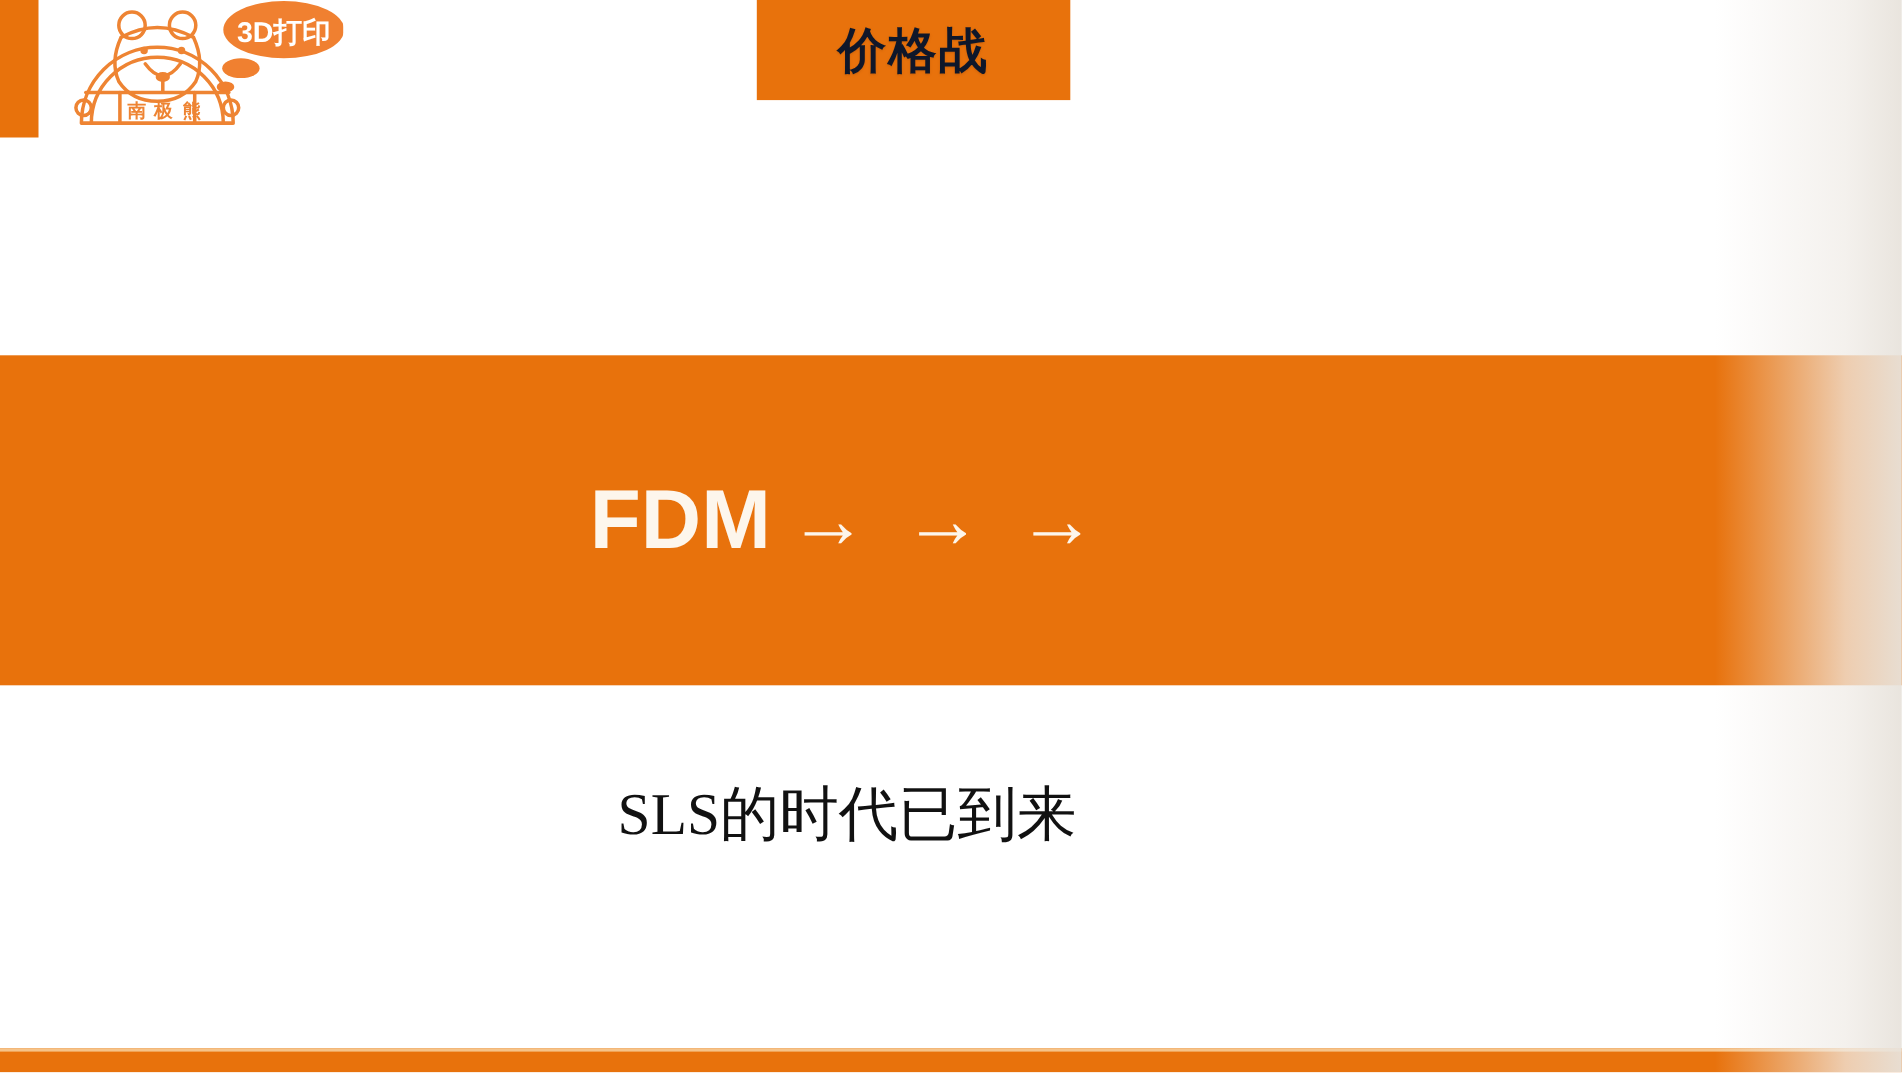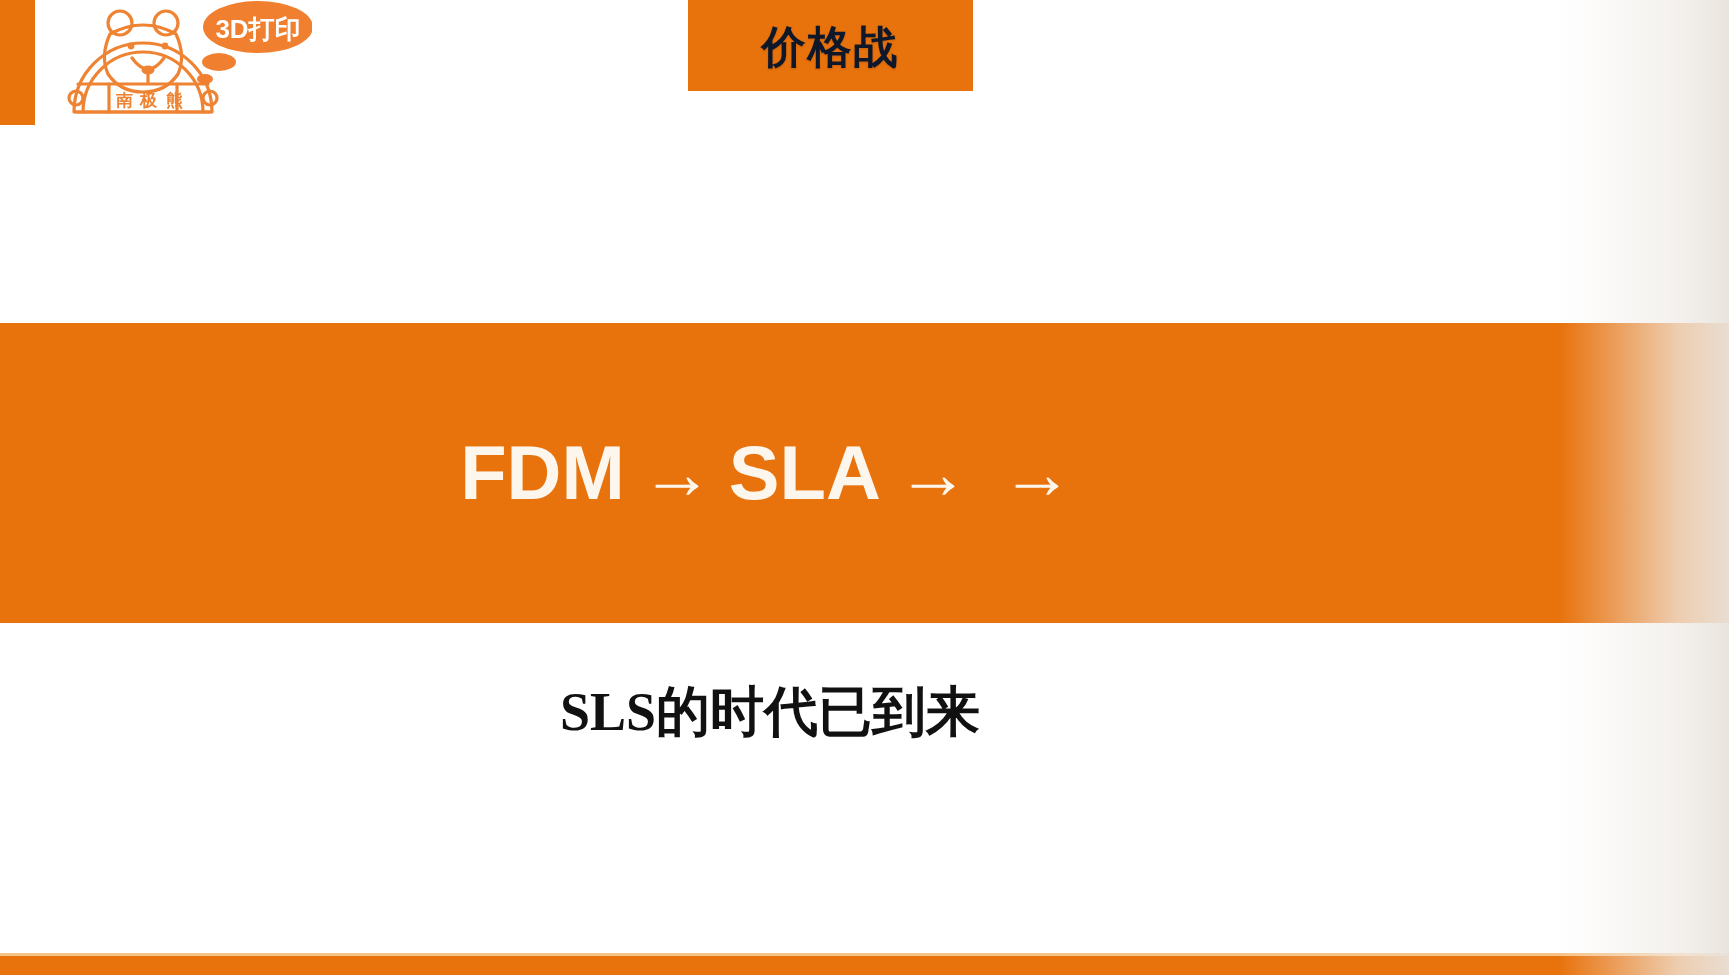--- a/index.html
+++ b/index.html
@@ -118,28 +118,27 @@
     right: -4px;
     bottom: -38px;
     border: 5px dashed #FDF6EC;
     pointer-events: none;
   }
 
   
   .subtitle {
     position: absolute;
     left: 0;
-    top: 680px;
+    top: 708px;
     width: 1540px;
     text-align: center;
     color: #111111;
     font-family: "Liberation Serif", "DejaVu Serif", serif;
     font-size: 54px;
     line-height: 1.2;
-    font-weight: bold;
   }
 
   
   .bottom-bar {
     position: absolute;
     left: 0;
     bottom: 0;
     width: 1729px;
     height: 19px;
     background: #E8720C;
@@ -200,21 +199,20 @@
   <div class="title-chip">
     <span class="title-text">价格战</span>
   </div>
 
   <div class="banner">
     <div class="banner-inner">
 
       <span class="chain-item">FDM</span>
       <span class="chain-arrow">→</span>
 
-      <span class="chain-item">SLA</span>
       <span class="chain-arrow">→</span>
 
       <span class="chain-arrow">→</span>
 
 
     </div>
   </div>
 
   <div class="subtitle">SLS的时代已到来</div>
 

